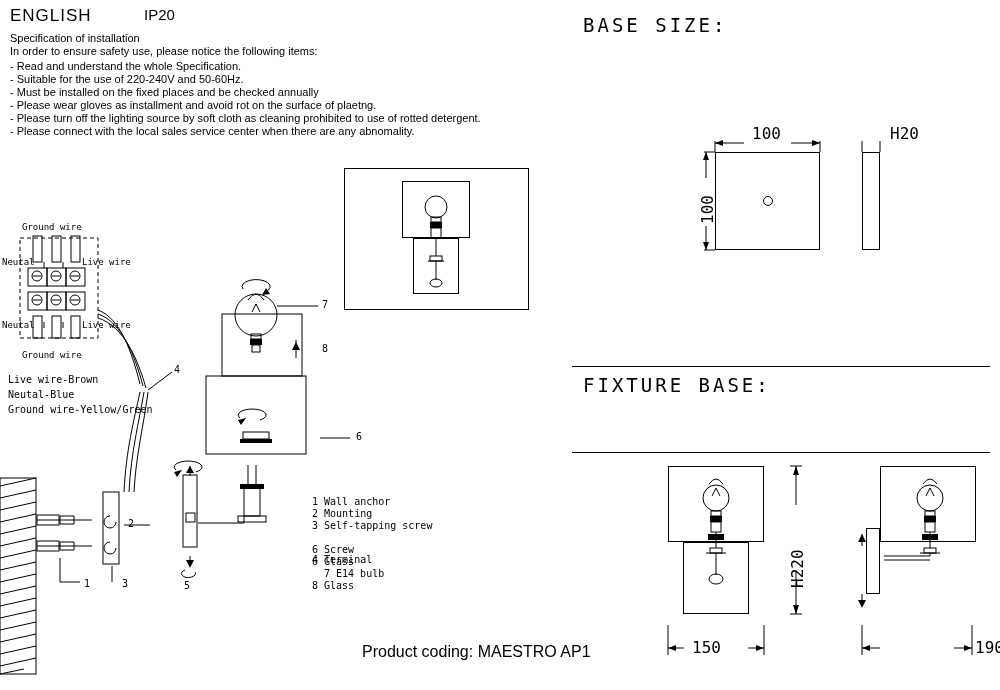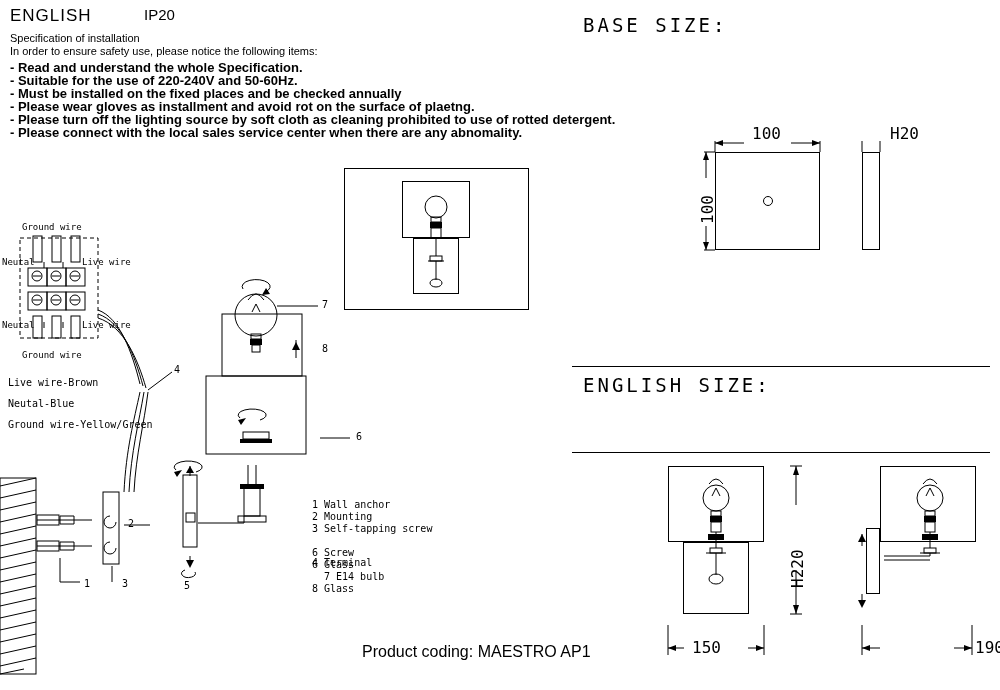--- a/index.html
+++ b/index.html
@@ -8,37 +8,37 @@
   .abs{position:absolute;text-align:right;}
   .mono{font-family:"DejaVu Sans Mono", monospace;}
   .line{position:absolute;background:#000;}
   .hline{height:1px;}
 
   
   #lang{left:10px;top:6px;font-size:17px;letter-spacing:1px;font-family:"Liberation Sans",sans-serif;}
   #ip{left:144px;top:6px;font-size:15px;}
   #spec-title{left:10px;top:32px;font-size:11px;}
   #spec-lead{left:10px;top:45px;font-size:11px;}
-  .spec-item{left:10px;font-size:13px;font-weight:bold;}
+  .spec-item{left:10px;font-size:11px;}
 
   
   #base-size{left:583px;top:14px;font-size:19px;letter-spacing:3px;}
   #fixture-size{left:583px;top:374px;font-size:19px;letter-spacing:3px;}
 
   
   .box{position:absolute;border:1px solid #000;box-sizing:border-box;}
 
   .dim-txt{position:absolute;font-family:"DejaVu Sans Mono", monospace;font-size:16px;}
   .dim-txt-v{position:absolute;font-family:"DejaVu Sans Mono", monospace;font-size:16px;
              transform:rotate(-90deg);transform-origin:left top;white-space:nowrap;}
 
   .small{font-size:9px;font-family:"DejaVu Sans Mono", monospace;}
   .small10{font-size:10px;font-family:"DejaVu Sans Mono", monospace;}
 
-  .legend{position:absolute;font-family:"DejaVu Sans Mono", monospace;font-size:10px;line-height:21px;white-space:pre;}
+  .legend{position:absolute;font-family:"DejaVu Sans Mono", monospace;font-size:10px;line-height:15px;white-space:pre;}
 
   #product-coding{position:absolute;left:362px;top:643px;font-size:16px;font-family:"Liberation Sans",sans-serif;}
 
   svg{position:absolute;left:0;top:0;overflow:visible;}
 </style>
 </head>
 <body>
 
 <div class="abs" id="lang">ENGLISH</div>
 <div class="abs" id="ip">IP20</div>
@@ -46,21 +46,21 @@
 <div class="abs" id="spec-lead">In order to ensure safety use, please notice the following items:</div>
 
 <div class="abs spec-item" style="top:60px">- Read and understand the whole Specification.</div>
 <div class="abs spec-item" style="top:73px">- Suitable for the use of 220-240V and 50-60Hz.</div>
 <div class="abs spec-item" style="top:86px">- Must be installed on the fixed places and be checked annually</div>
 <div class="abs spec-item" style="top:99px">- Please wear gloves as installment and avoid rot on the surface of plaetng.</div>
 <div class="abs spec-item" style="top:112px">- Please turn off the lighting source by soft cloth as cleaning prohibited to use of rotted detergent.</div>
 <div class="abs spec-item" style="top:125px">- Please connect with the local sales service center when there are any abnomality.</div>
 
 <div class="abs mono" id="base-size">BASE SIZE:</div>
-<div class="abs mono" id="fixture-size">ENGLISH SIZE:</div>
+<div class="abs mono" id="fixture-size">FIXTURE BASE:</div>
 
 <div class="line hline" style="left:572px;top:366px;width:418px;"></div>
 <div class="line hline" style="left:572px;top:452px;width:418px;"></div>
 
 <div class="box" style="left:715px;top:152px;width:105px;height:98px;"></div>
 <div class="abs" style="left:763px;top:196px;width:8px;height:8px;border:1px solid #000;border-radius:50%;"></div>
 
 <div class="box" style="left:862px;top:152px;width:18px;height:98px;"></div>
 
 <svg width="1000" height="690">

